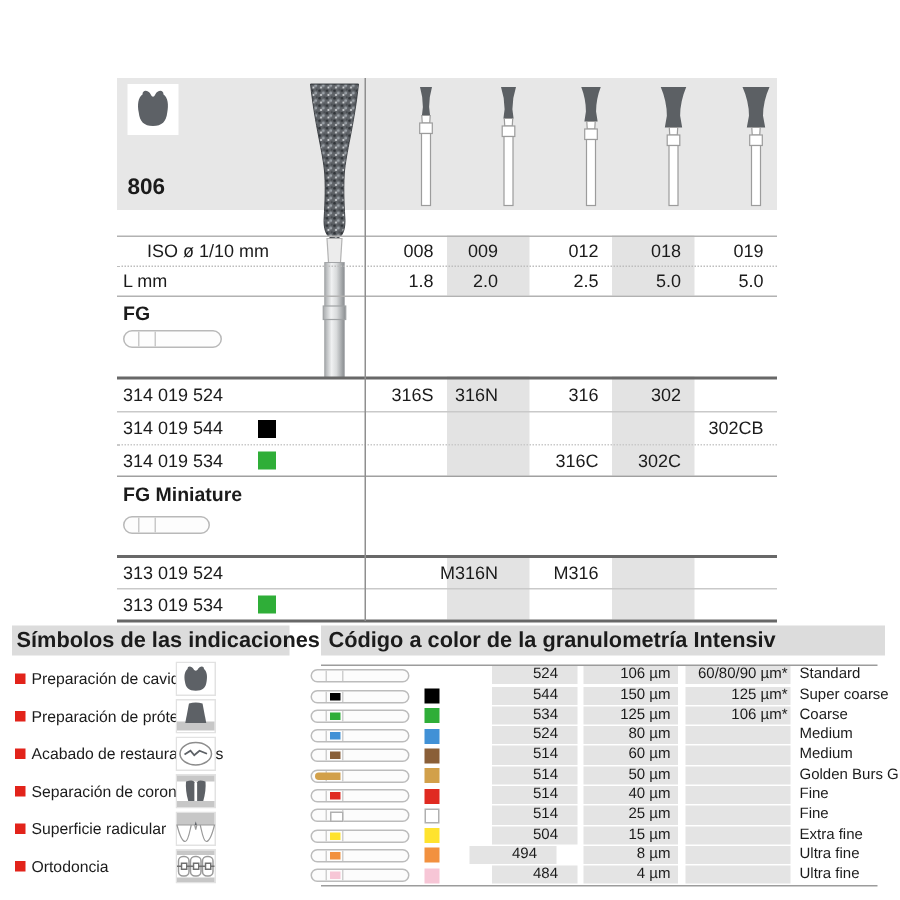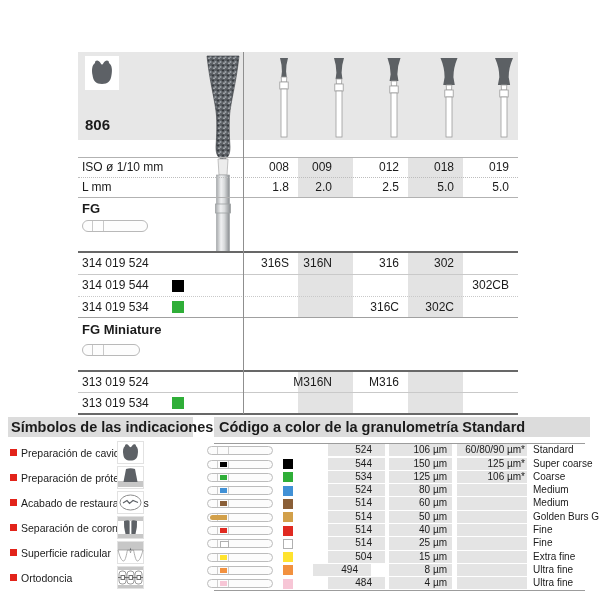--- a/index.html
+++ b/index.html
@@ -126,21 +126,21 @@
   <div class="hline" style="top:197px;border-top:1px solid #b2b2b2;"></div>
   <div class="hline" style="top:251px;border-top:2px solid #686868;"></div>
   <div class="hline" style="top:274px;border-top:1px solid #c9c9c9;"></div>
   <div class="hline" style="top:296px;border-top:1px dotted #c9c9c9;"></div>
   <div class="hline" style="top:317px;border-top:1px solid #a0a0a0;"></div>
   <div class="hline" style="top:370px;border-top:2px solid #686868;"></div>
   <div class="hline" style="top:392px;border-top:1px solid #c9c9c9;"></div>
   <div class="hline" style="top:413px;border-top:2px solid #686868;"></div>
   <div class="vline"></div>
 
-  <div class="lbl" style="top:158px;line-height:19px;">ISO ø 1/10 mm</div>
+  <div class="lbl" style="top:158px;line-height:19px;margin-left:16px;">ISO ø 1/10 mm</div>
   <div class="cellrow" style="top:158px;height:19px;line-height:19px;">
     <span class="c c0">008</span>
     <span class="c c1">009</span>
     <span class="c c2">012</span>
     <span class="c c3">018</span>
     <span class="c c4">019</span>
   </div>
 
   <div class="lbl" style="top:178px;line-height:19px;">L mm</div>
   <div class="cellrow" style="top:178px;height:19px;line-height:19px;">
@@ -258,21 +258,21 @@
       <rect x="2" y="5" width="7" height="13" rx="3" fill="#fff" stroke="#9a9a9a"></rect>
       <rect x="10" y="5" width="7" height="13" rx="3" fill="#fff" stroke="#9a9a9a"></rect>
       <rect x="18" y="5" width="7" height="13" rx="3" fill="#fff" stroke="#9a9a9a"></rect>
       <line x1="1" y1="11.5" x2="26" y2="11.5" stroke="#707070"></line>
       <rect x="4" y="9.5" width="3.5" height="4" fill="#fff" stroke="#707070"></rect>
       <rect x="12" y="9.5" width="3.5" height="4" fill="#fff" stroke="#707070"></rect>
       <rect x="20" y="9.5" width="3.5" height="4" fill="#fff" stroke="#707070"></rect>
     </svg>
   </div>
 
-  <div class="panel-title" style="left:214px;top:417px;width:371px;padding-left:5px;">Código a color de la granulometría Standard</div>
+  <div class="panel-title" style="left:214px;top:417px;width:371px;padding-left:5px;">Código a color de la granulometría Intensiv</div>
   <div class="gline" style="top:443px;"></div>
   <div class="gline" style="top:590px;"></div>
 
   <div class="grow" style="top:444.2px;">
     <span class="gcap">
         <i class="j" style="left:9px;"></i>
         <i class="j" style="left:20px;"></i>
         <i class="band"></i>
       </span>
     <span class="gsq"></span>

